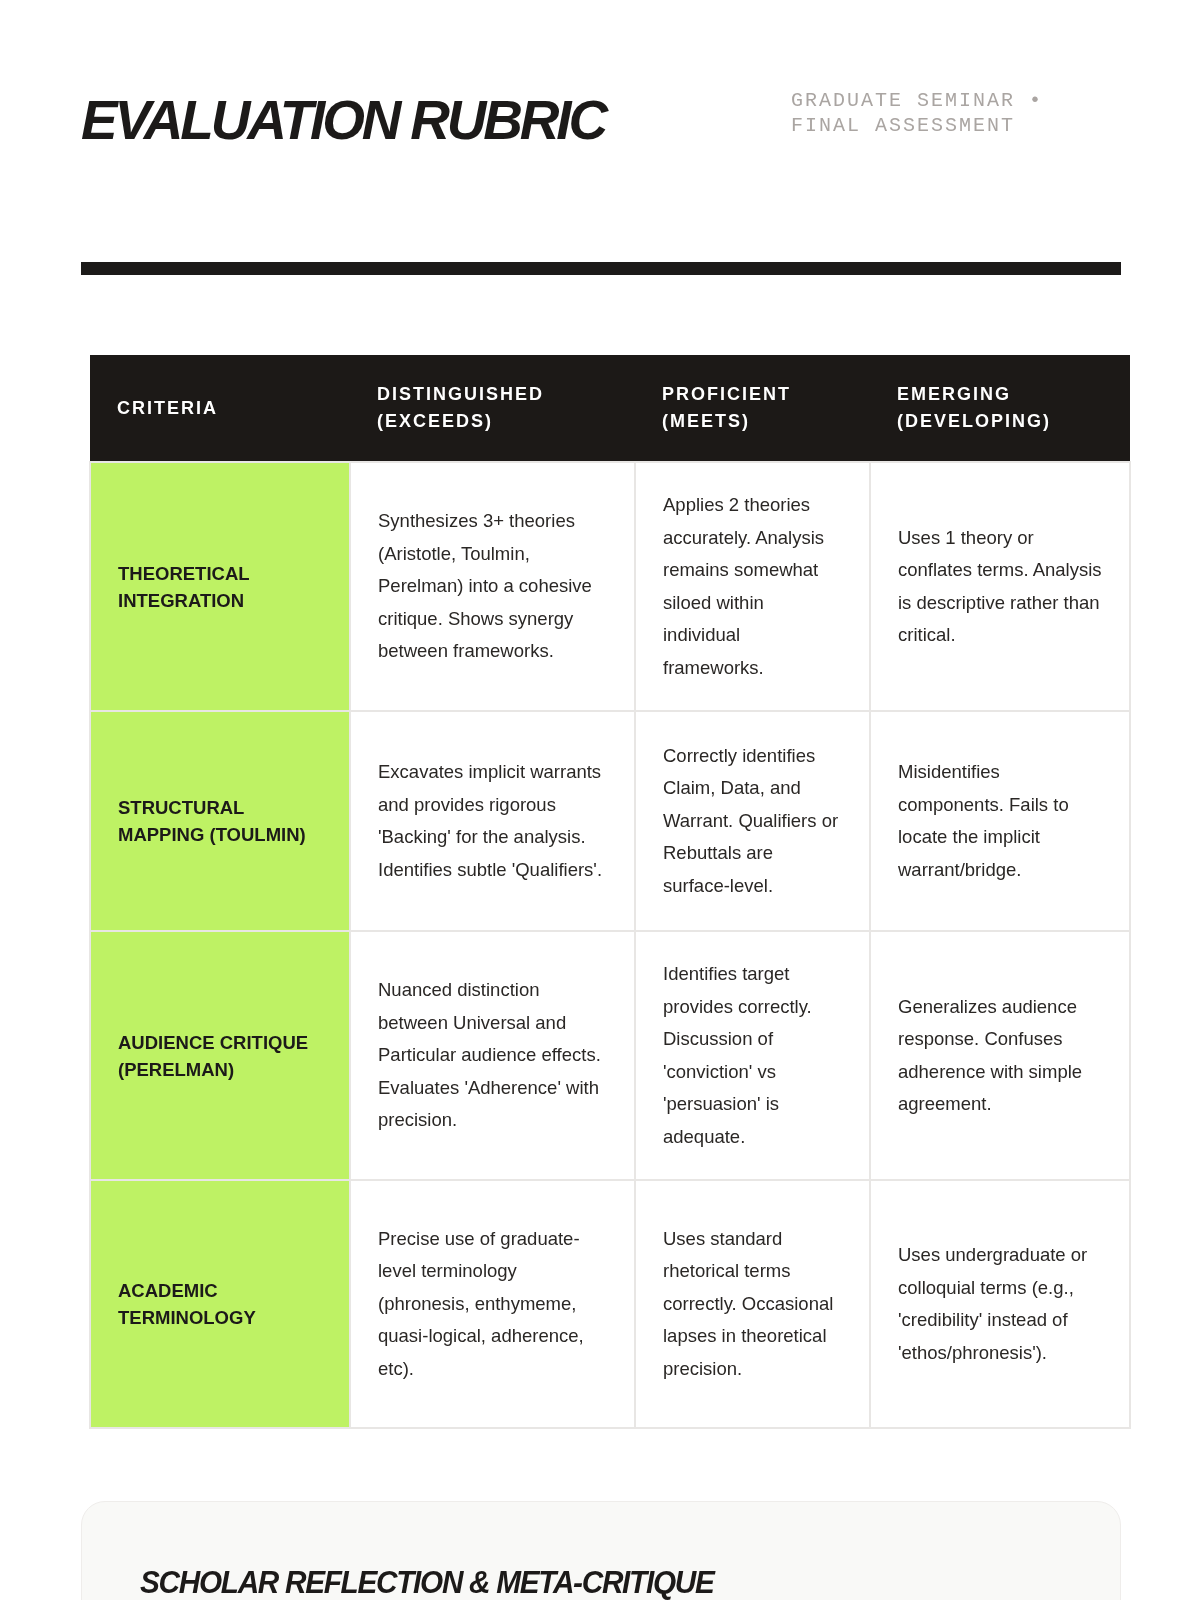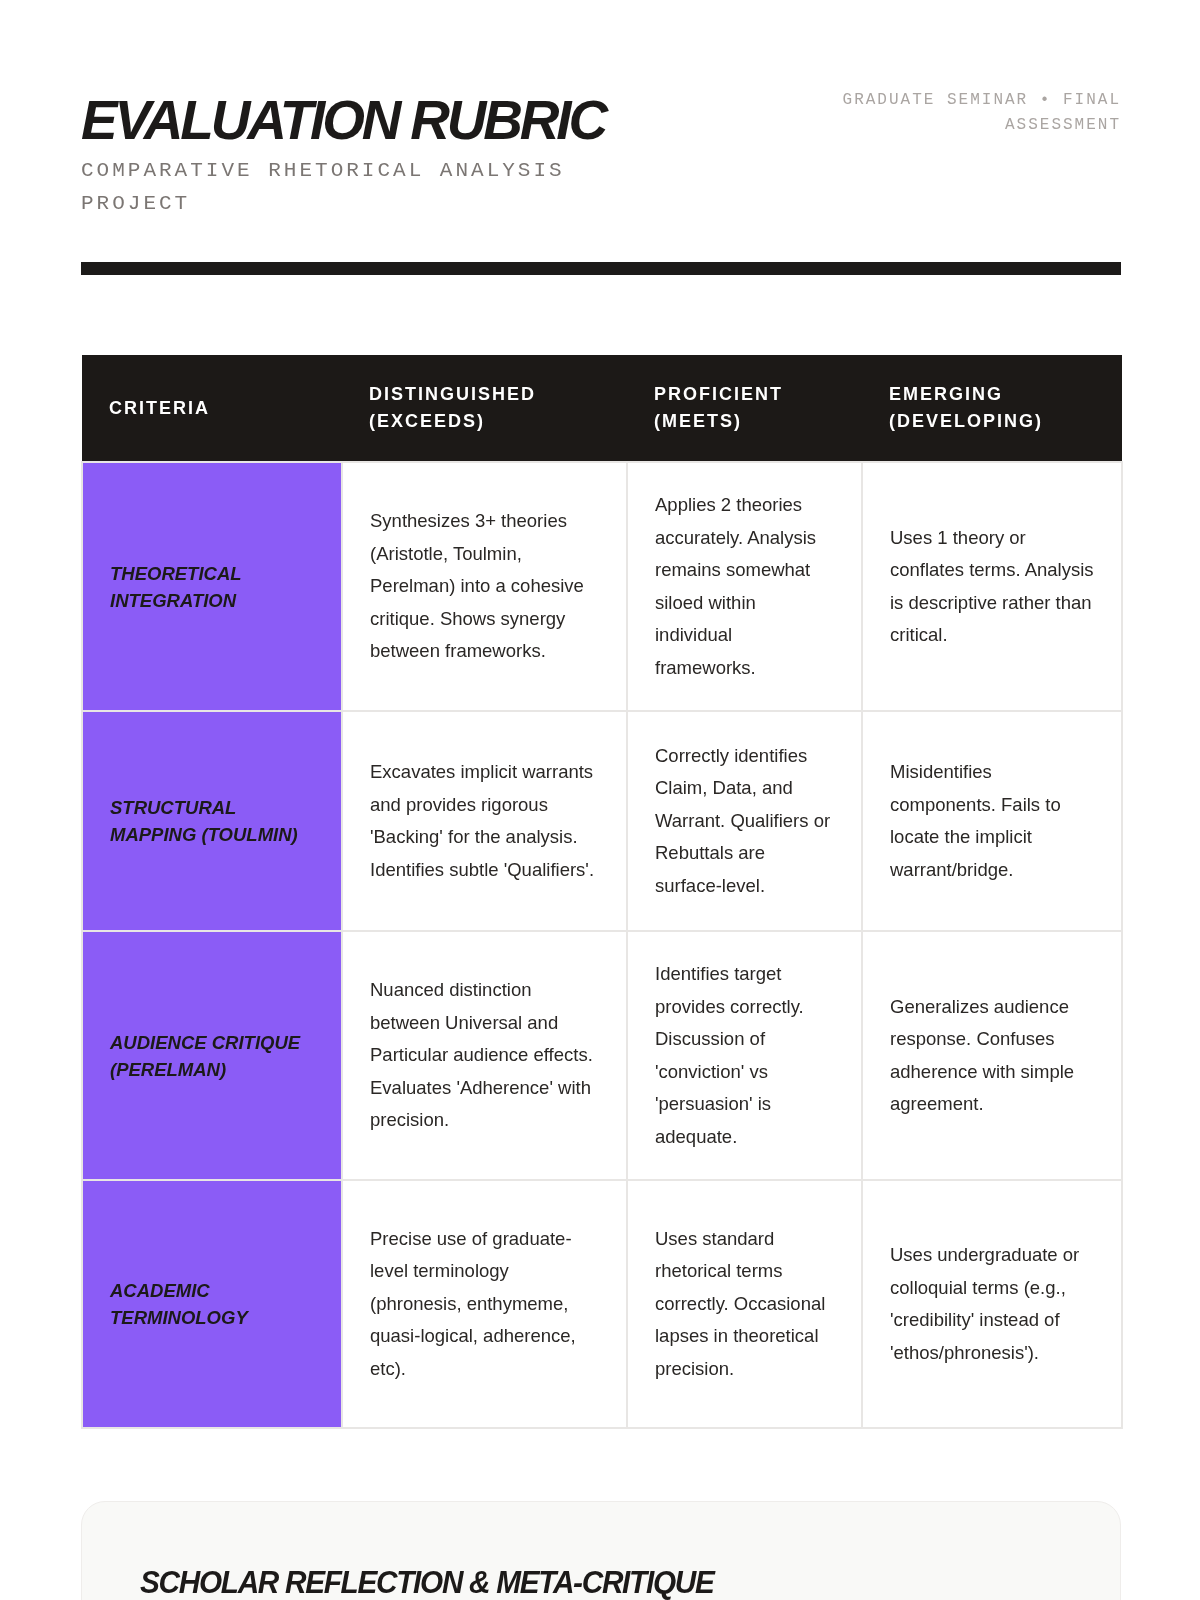--- a/index.html
+++ b/index.html
@@ -50,38 +50,38 @@
       font-size: 21px;
       letter-spacing: 3px;
       line-height: 33px;
       color: #7b7673;
     }
     .meta {
       position: absolute;
       right: 0;
       top: 80px;
       width: 330px;
-      text-align: right;
+      text-align: left;
       font-family: "Liberation Mono", monospace;
-      font-size: 16px;
+      font-size: 20px;
       letter-spacing: 2px;
       line-height: 25px;
       color: #aaa5a2;
     }
     .rule {
       position: absolute;
       left: 0;
       top: 254px;
       width: 1040px;
       height: 13px;
       background: #1c1a19;
     }
     table.rubric {
       position: absolute;
-      left: 0;
+      left: 8px;
       top: 347px;
       width: 1040px;
       border-collapse: collapse;
       table-layout: fixed;
     }
     table.rubric col.c0 { width: 260px; }
     table.rubric col.c1 { width: 285px; }
     table.rubric col.c2 { width: 235px; }
     table.rubric col.c3 { width: 260px; }
     thead th {
@@ -101,26 +101,25 @@
     tbody td {
       border: 2px solid #e8e6e4;
       padding: 26px 27px;
       font-size: 18.5px;
       line-height: 32.5px;
       color: #2a2725;
       vertical-align: middle;
       background: #ffffff;
     }
     tbody td.crit {
-      background: #8b5cf6;
+      background: #bef264;
       font-weight: 700;
       font-size: 18.5px;
       line-height: 27px;
       color: #1c1a19;
-      font-style: italic;
     }
     tbody tr.r0 td { height: 194px; }
     tbody tr.r1 td { height: 166px; }
     tbody tr.r2 td { height: 194px; }
     tbody tr.r3 td { height: 194px; }
     .reflection {
       position: absolute;
       left: 0;
       top: 1493px;
       width: 1038px;
@@ -145,21 +144,20 @@
       transform-origin: left center;
     }
   </style>
 </head>
 <body>
 
 <div class="page">
 
   <div class="header">
     <h1 class="title">EVALUATION RUBRIC</h1>
-    <div class="subtitle">COMPARATIVE RHETORICAL ANALYSIS PROJECT</div>
     <div class="meta">GRADUATE SEMINAR • FINAL ASSESSMENT</div>
     <div class="rule"></div>
   </div>
 
   <table class="rubric">
     <colgroup>
       <col class="c0">
         <col class="c1">
         <col class="c2">
         <col class="c3">

